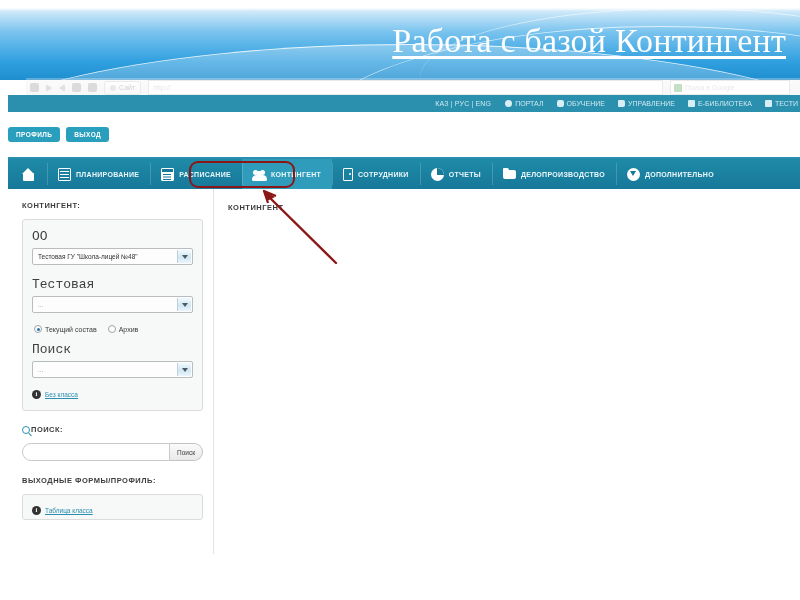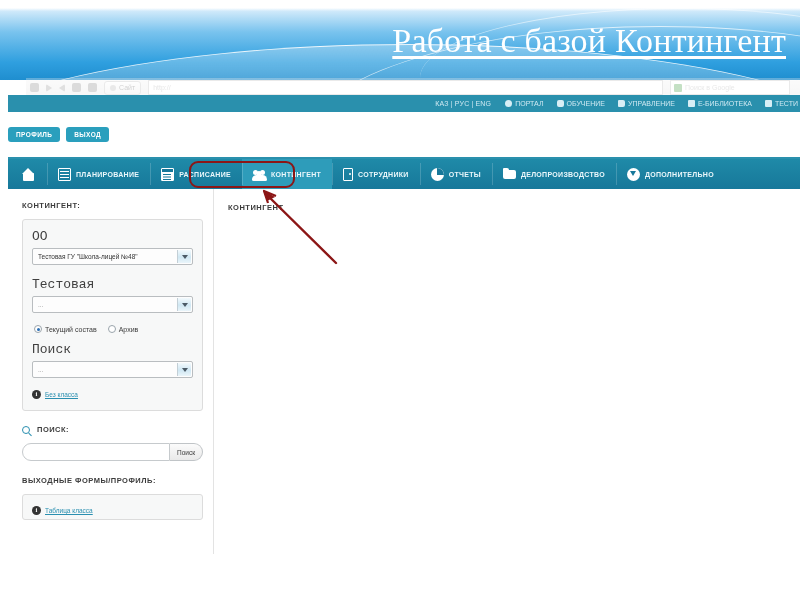--- a/index.html
+++ b/index.html
@@ -211,21 +211,21 @@
 
   
   #app-body { position: relative; display: flex; height: 365px; background: #ffffff; }
   #sidebar {
     width: 206px; padding: 12px 10px 0 14px;
     border-right: 1px solid #e3e3e3;
   }
   .side-heading {
     font-size: 7.5px; font-weight: bold; color: #3b3b3b; letter-spacing: .5px; margin-bottom: 9px;
   }
-  .side-heading.with-ico { display: flex; align-items: flex-end; gap: 7px; }
+  .side-heading.with-ico { display: flex; align-items: flex-end; gap: 1px; }
   .magnifier {
     width: 8px; height: 8px; border: 1.3px solid #2a8fb0; border-radius: 50%;
     position: relative; flex: none;
   }
   .magnifier::after {
     content: ""; position: absolute; right: -2.5px; bottom: -2px; width: 4px; height: 1.3px;
     background: #2a8fb0; transform: rotate(45deg);
   }
   .panel {
     background: #f7f8f8; border: 1px solid #dcdcdc; border-radius: 3px;

